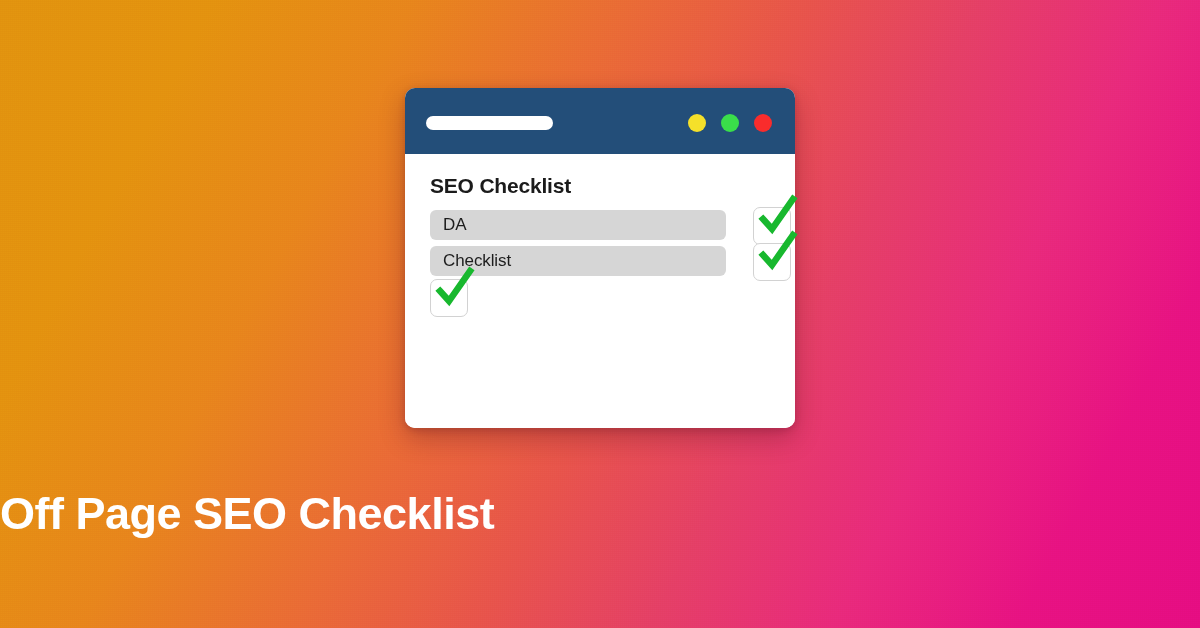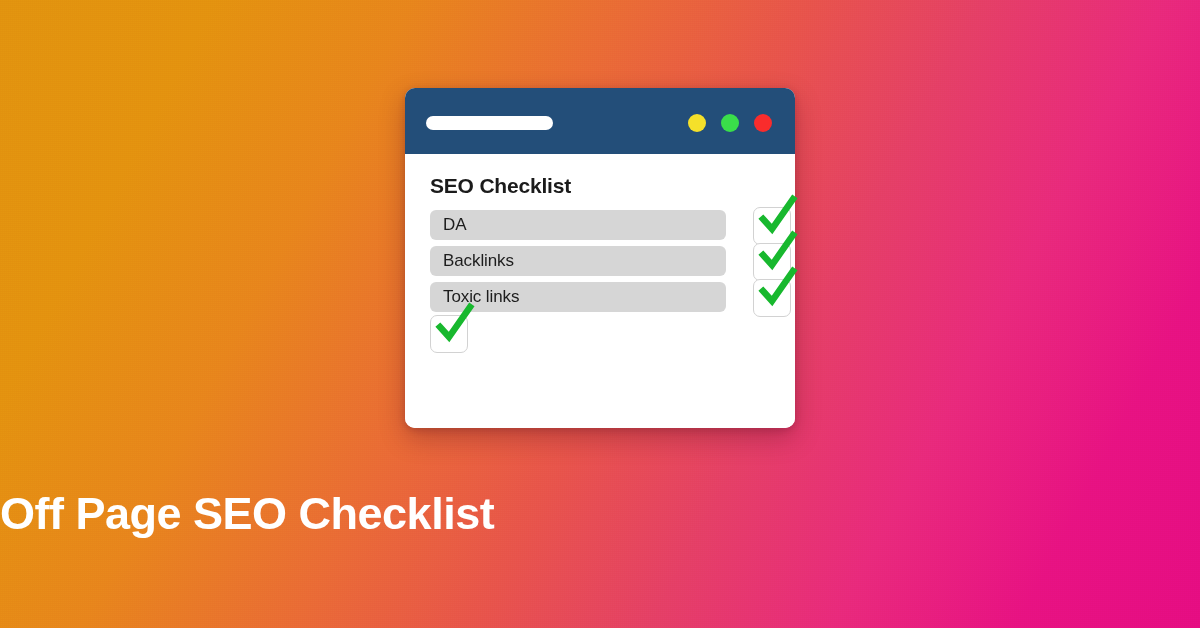--- a/index.html
+++ b/index.html
@@ -158,37 +158,29 @@
       <li class="checklist-row">
         <div class="row-pill">DA</div>
         <div class="check-box">
           <svg viewBox="0 0 40 40">
             <path d="M6 20 L15 30 L36 0" fill="none" stroke="#18b82e" stroke-width="6.5" stroke-linecap="square" stroke-linejoin="miter"></path>
           </svg>
         </div>
       </li>
 
       <li class="checklist-row">
-        <div class="row-pill">Backlinks</div>
+        <div class="row-pill">Checklist</div>
         <div class="check-box">
           <svg viewBox="0 0 40 40">
             <path d="M6 20 L15 30 L36 0" fill="none" stroke="#18b82e" stroke-width="6.5" stroke-linecap="square" stroke-linejoin="miter"></path>
           </svg>
         </div>
       </li>
 
 
-      <li class="checklist-row">
-        <div class="row-pill">Toxic links</div>
-        <div class="check-box">
-          <svg viewBox="0 0 40 40">
-            <path d="M6 20 L15 30 L36 0" fill="none" stroke="#18b82e" stroke-width="6.5" stroke-linecap="square" stroke-linejoin="miter"></path>
-          </svg>
-        </div>
-      </li>
 
       <li class="checklist-row">
         <div class="check-box">
           <svg viewBox="0 0 40 40">
             <path d="M6 20 L15 30 L36 0" fill="none" stroke="#18b82e" stroke-width="6.5" stroke-linecap="square" stroke-linejoin="miter"></path>
           </svg>
         </div>
       </li>
 
     </ul>

